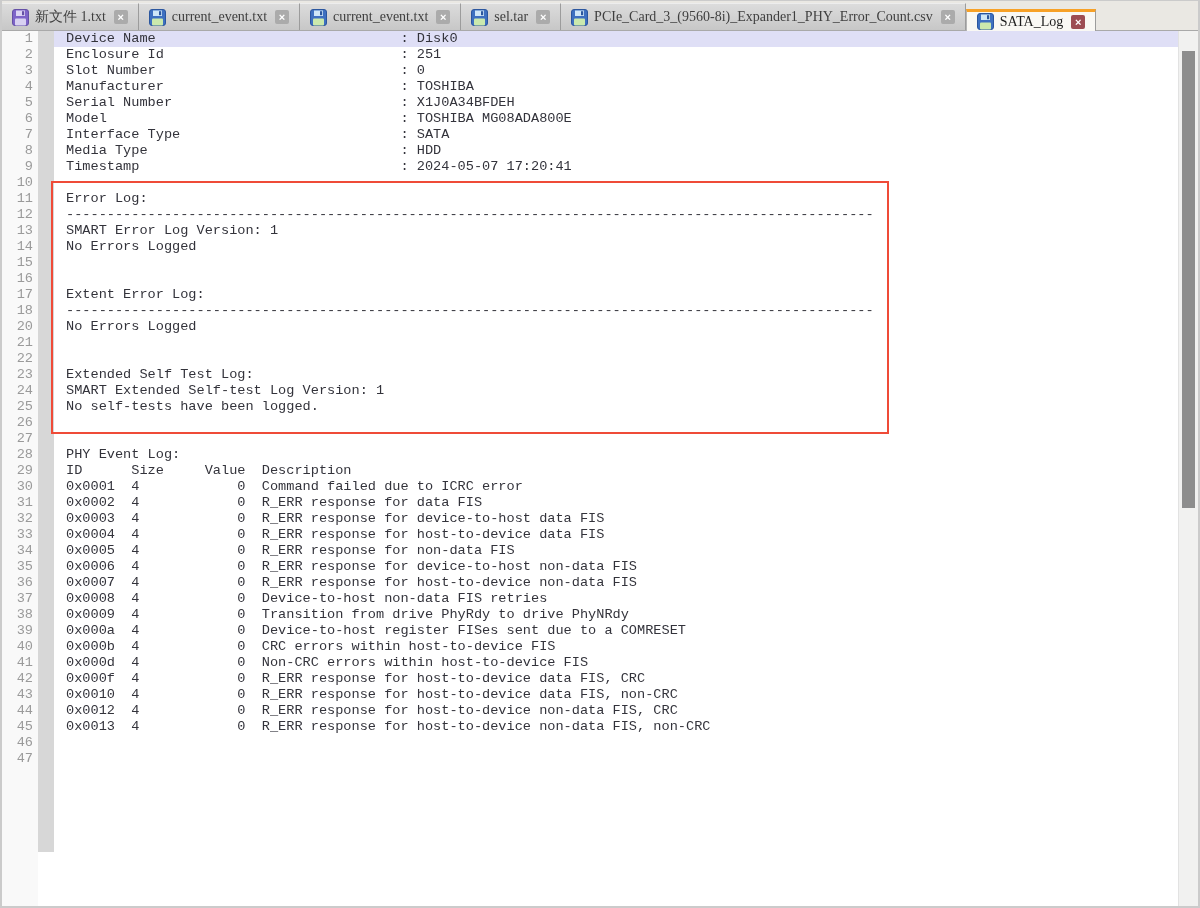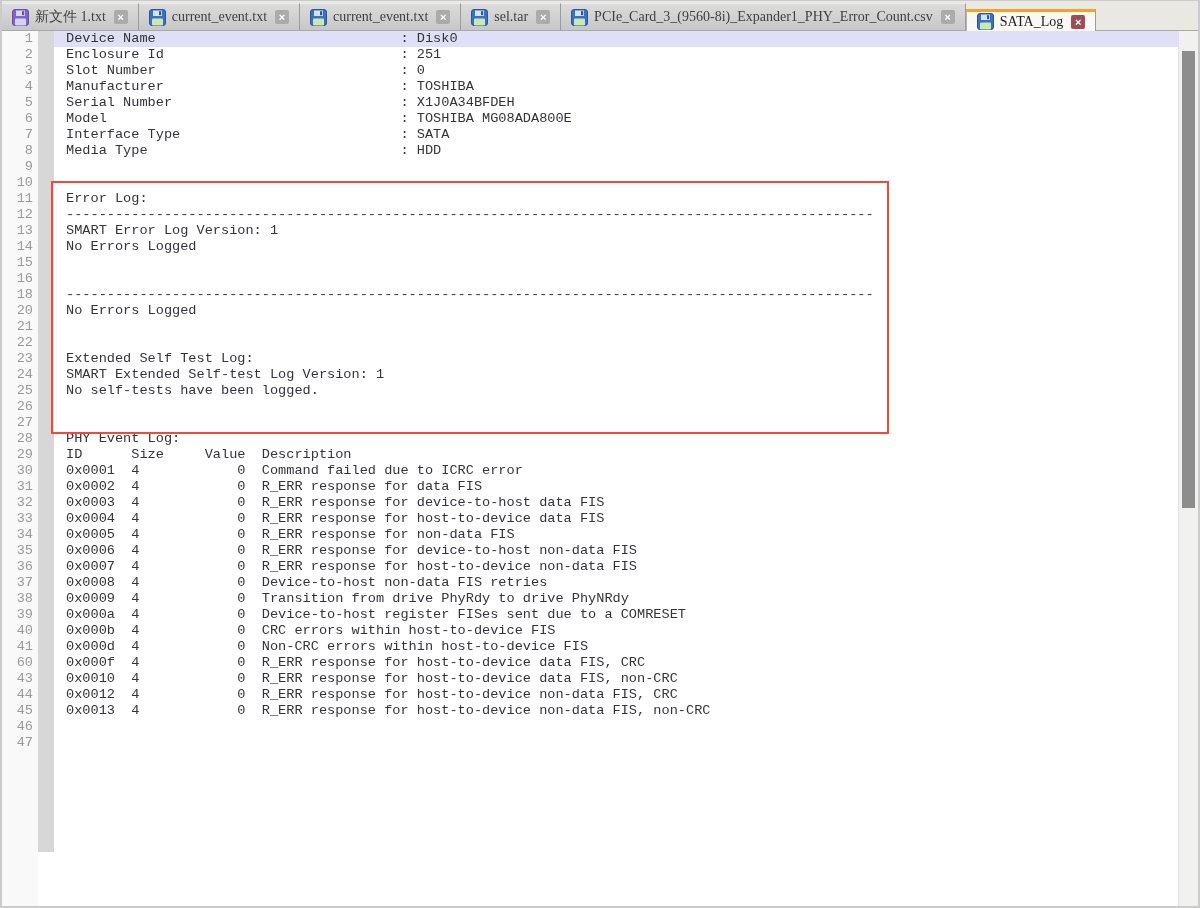--- a/index.html
+++ b/index.html
@@ -164,20 +164,21 @@
         <div class="row">
           <span class="num">7</span>
           <span class="txt">Interface Type                           : SATA</span>
         </div>
         <div class="row">
           <span class="num">8</span>
           <span class="txt">Media Type                               : HDD</span>
         </div>
         <div class="row">
           <span class="num">9</span>
+          <span class="txt">Timestamp                                : 2024-05-07 17:20:41</span>
         </div>
         <div class="row">
           <span class="num">10</span>
           <span class="txt"></span>
         </div>
         <div class="row">
           <span class="num">11</span>
           <span class="txt">Error Log:</span>
         </div>
         <div class="row">
@@ -194,20 +195,24 @@
         </div>
         <div class="row">
           <span class="num">15</span>
           <span class="txt"></span>
         </div>
         <div class="row">
           <span class="num">16</span>
           <span class="txt"></span>
         </div>
         <div class="row">
+          <span class="num">17</span>
+          <span class="txt">Extent Error Log:</span>
+        </div>
+        <div class="row">
           <span class="num">18</span>
           <span class="txt">---------------------------------------------------------------------------------------------------</span>
         </div>
         <div class="row">
           <span class="num">20</span>
           <span class="txt">No Errors Logged</span>
         </div>
         <div class="row">
           <span class="num">21</span>
           <span class="txt"></span>
@@ -286,21 +291,21 @@
         </div>
         <div class="row">
           <span class="num">40</span>
           <span class="txt">0x000b  4            0  CRC errors within host-to-device FIS</span>
         </div>
         <div class="row">
           <span class="num">41</span>
           <span class="txt">0x000d  4            0  Non-CRC errors within host-to-device FIS</span>
         </div>
         <div class="row">
-          <span class="num">60</span>
+          <span class="num">42</span>
           <span class="txt">0x000f  4            0  R_ERR response for host-to-device data FIS, CRC</span>
         </div>
         <div class="row">
           <span class="num">43</span>
           <span class="txt">0x0010  4            0  R_ERR response for host-to-device data FIS, non-CRC</span>
         </div>
         <div class="row">
           <span class="num">44</span>
           <span class="txt">0x0012  4            0  R_ERR response for host-to-device non-data FIS, CRC</span>
         </div>

